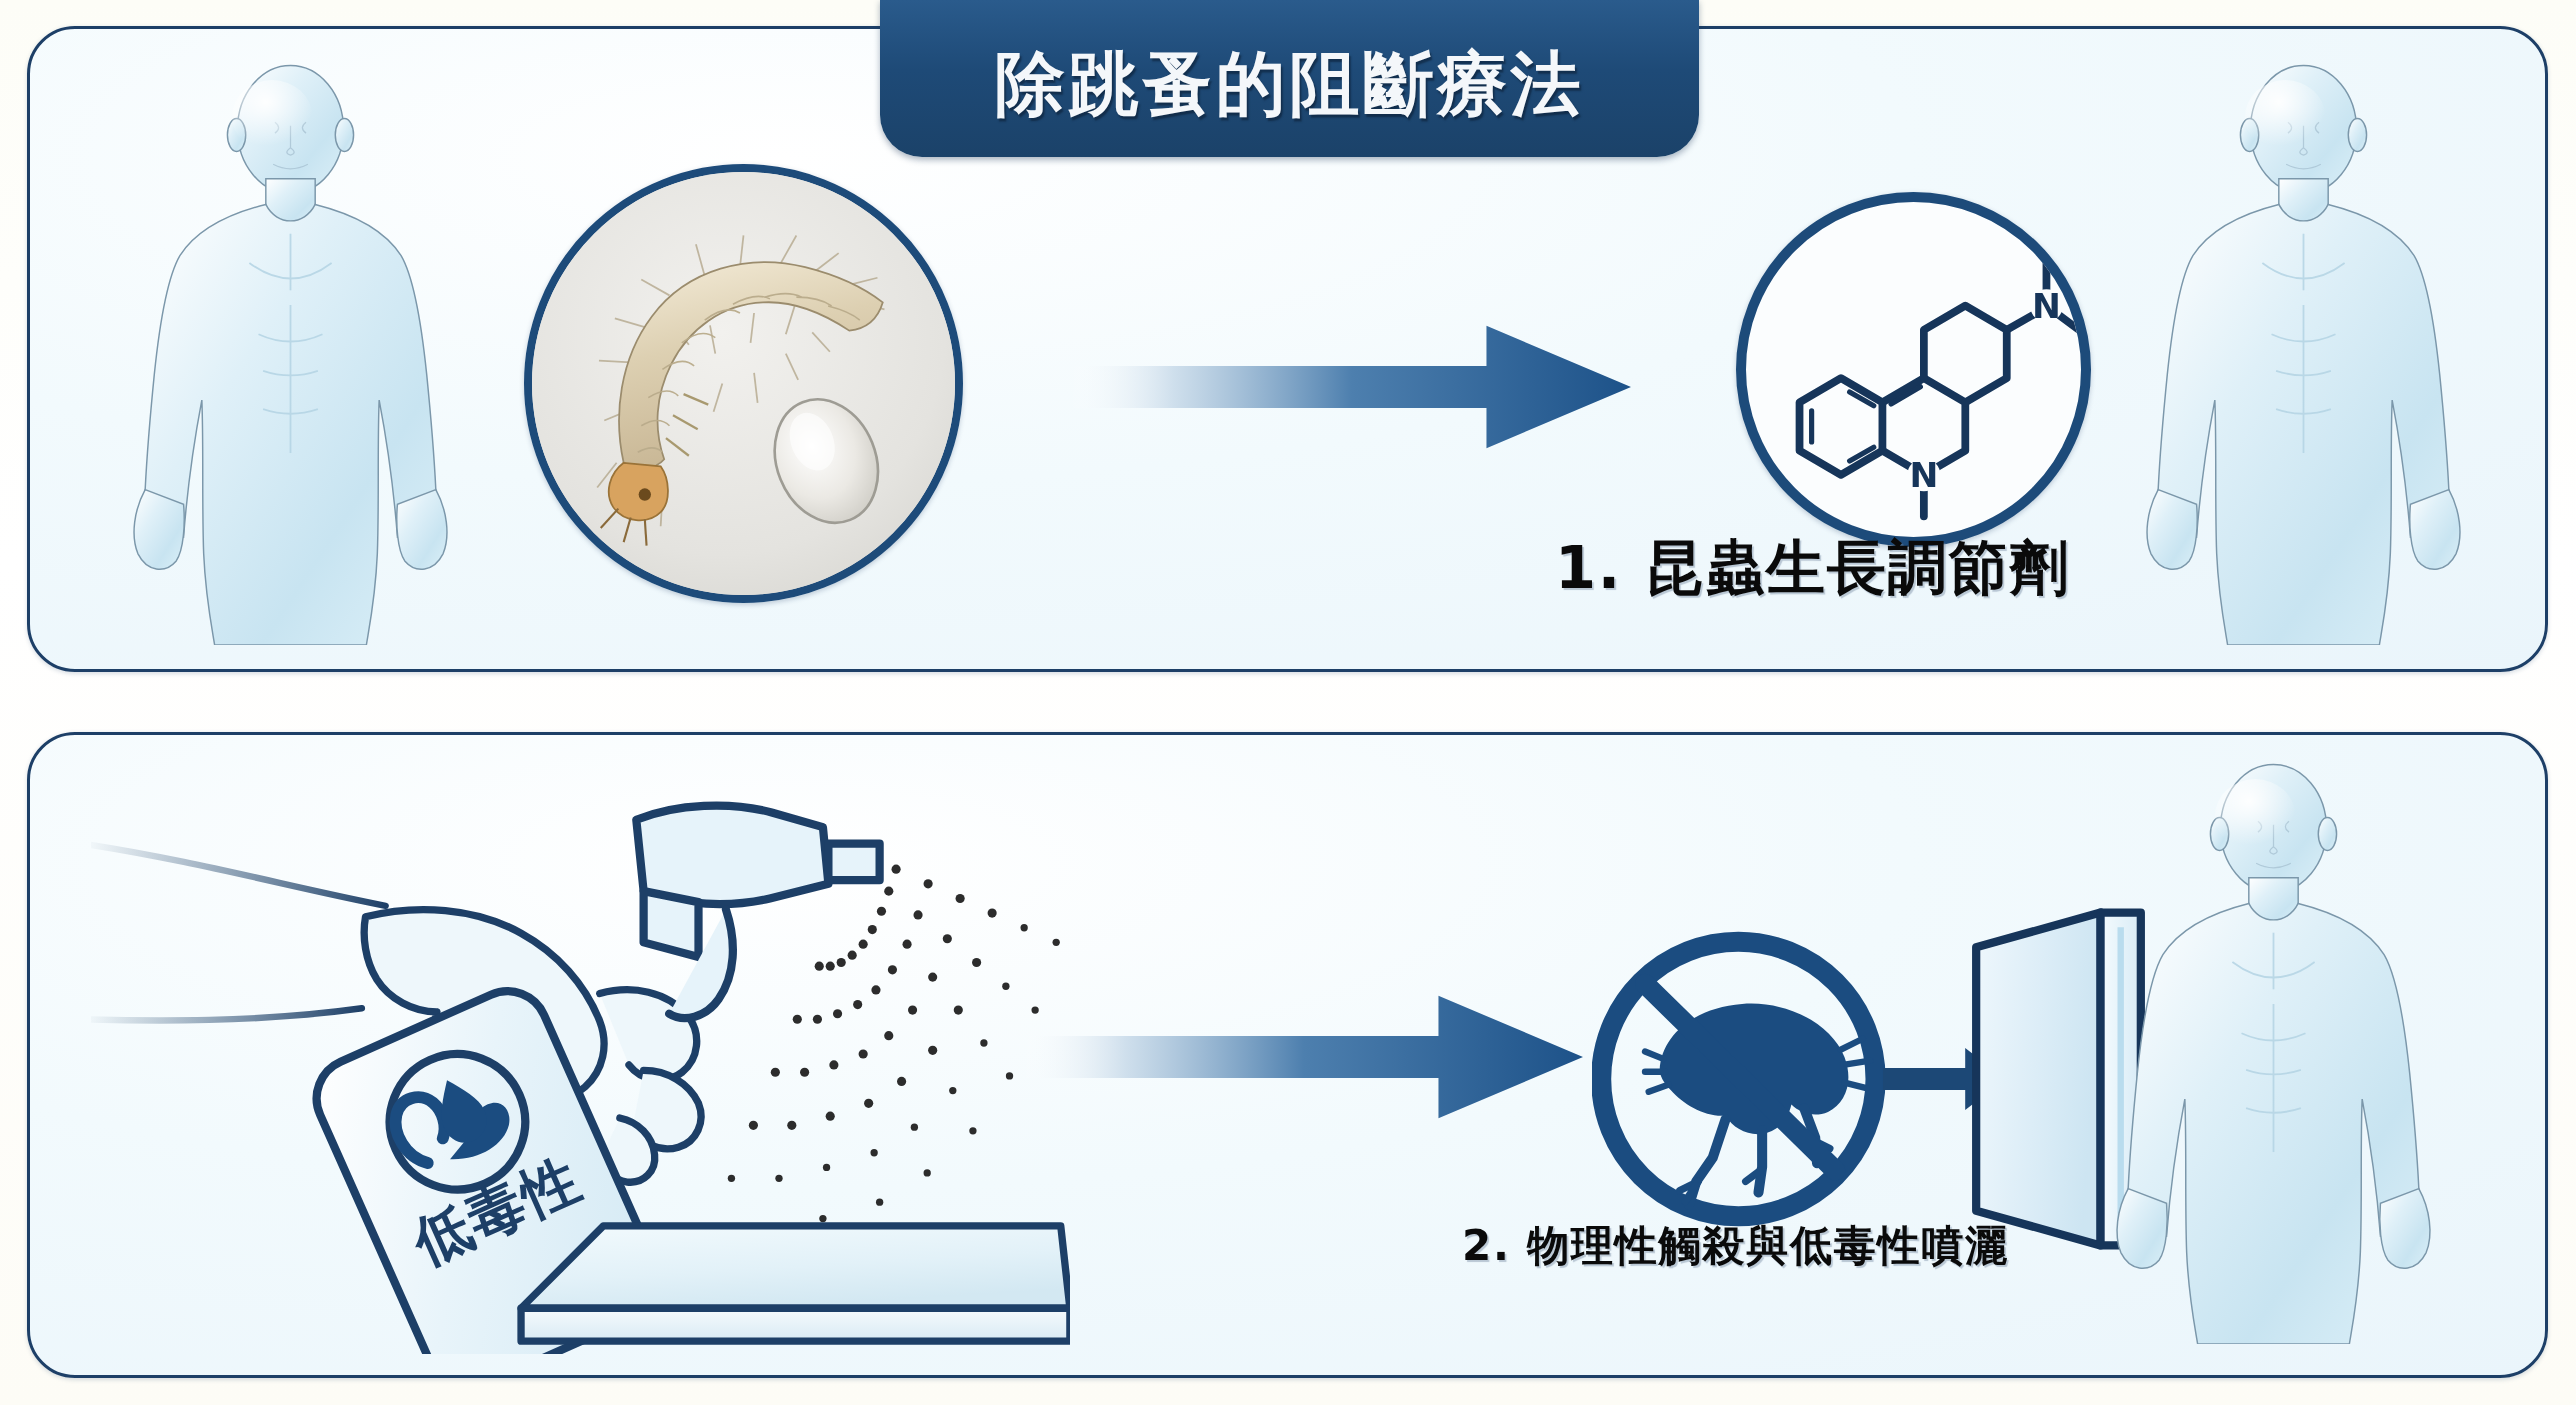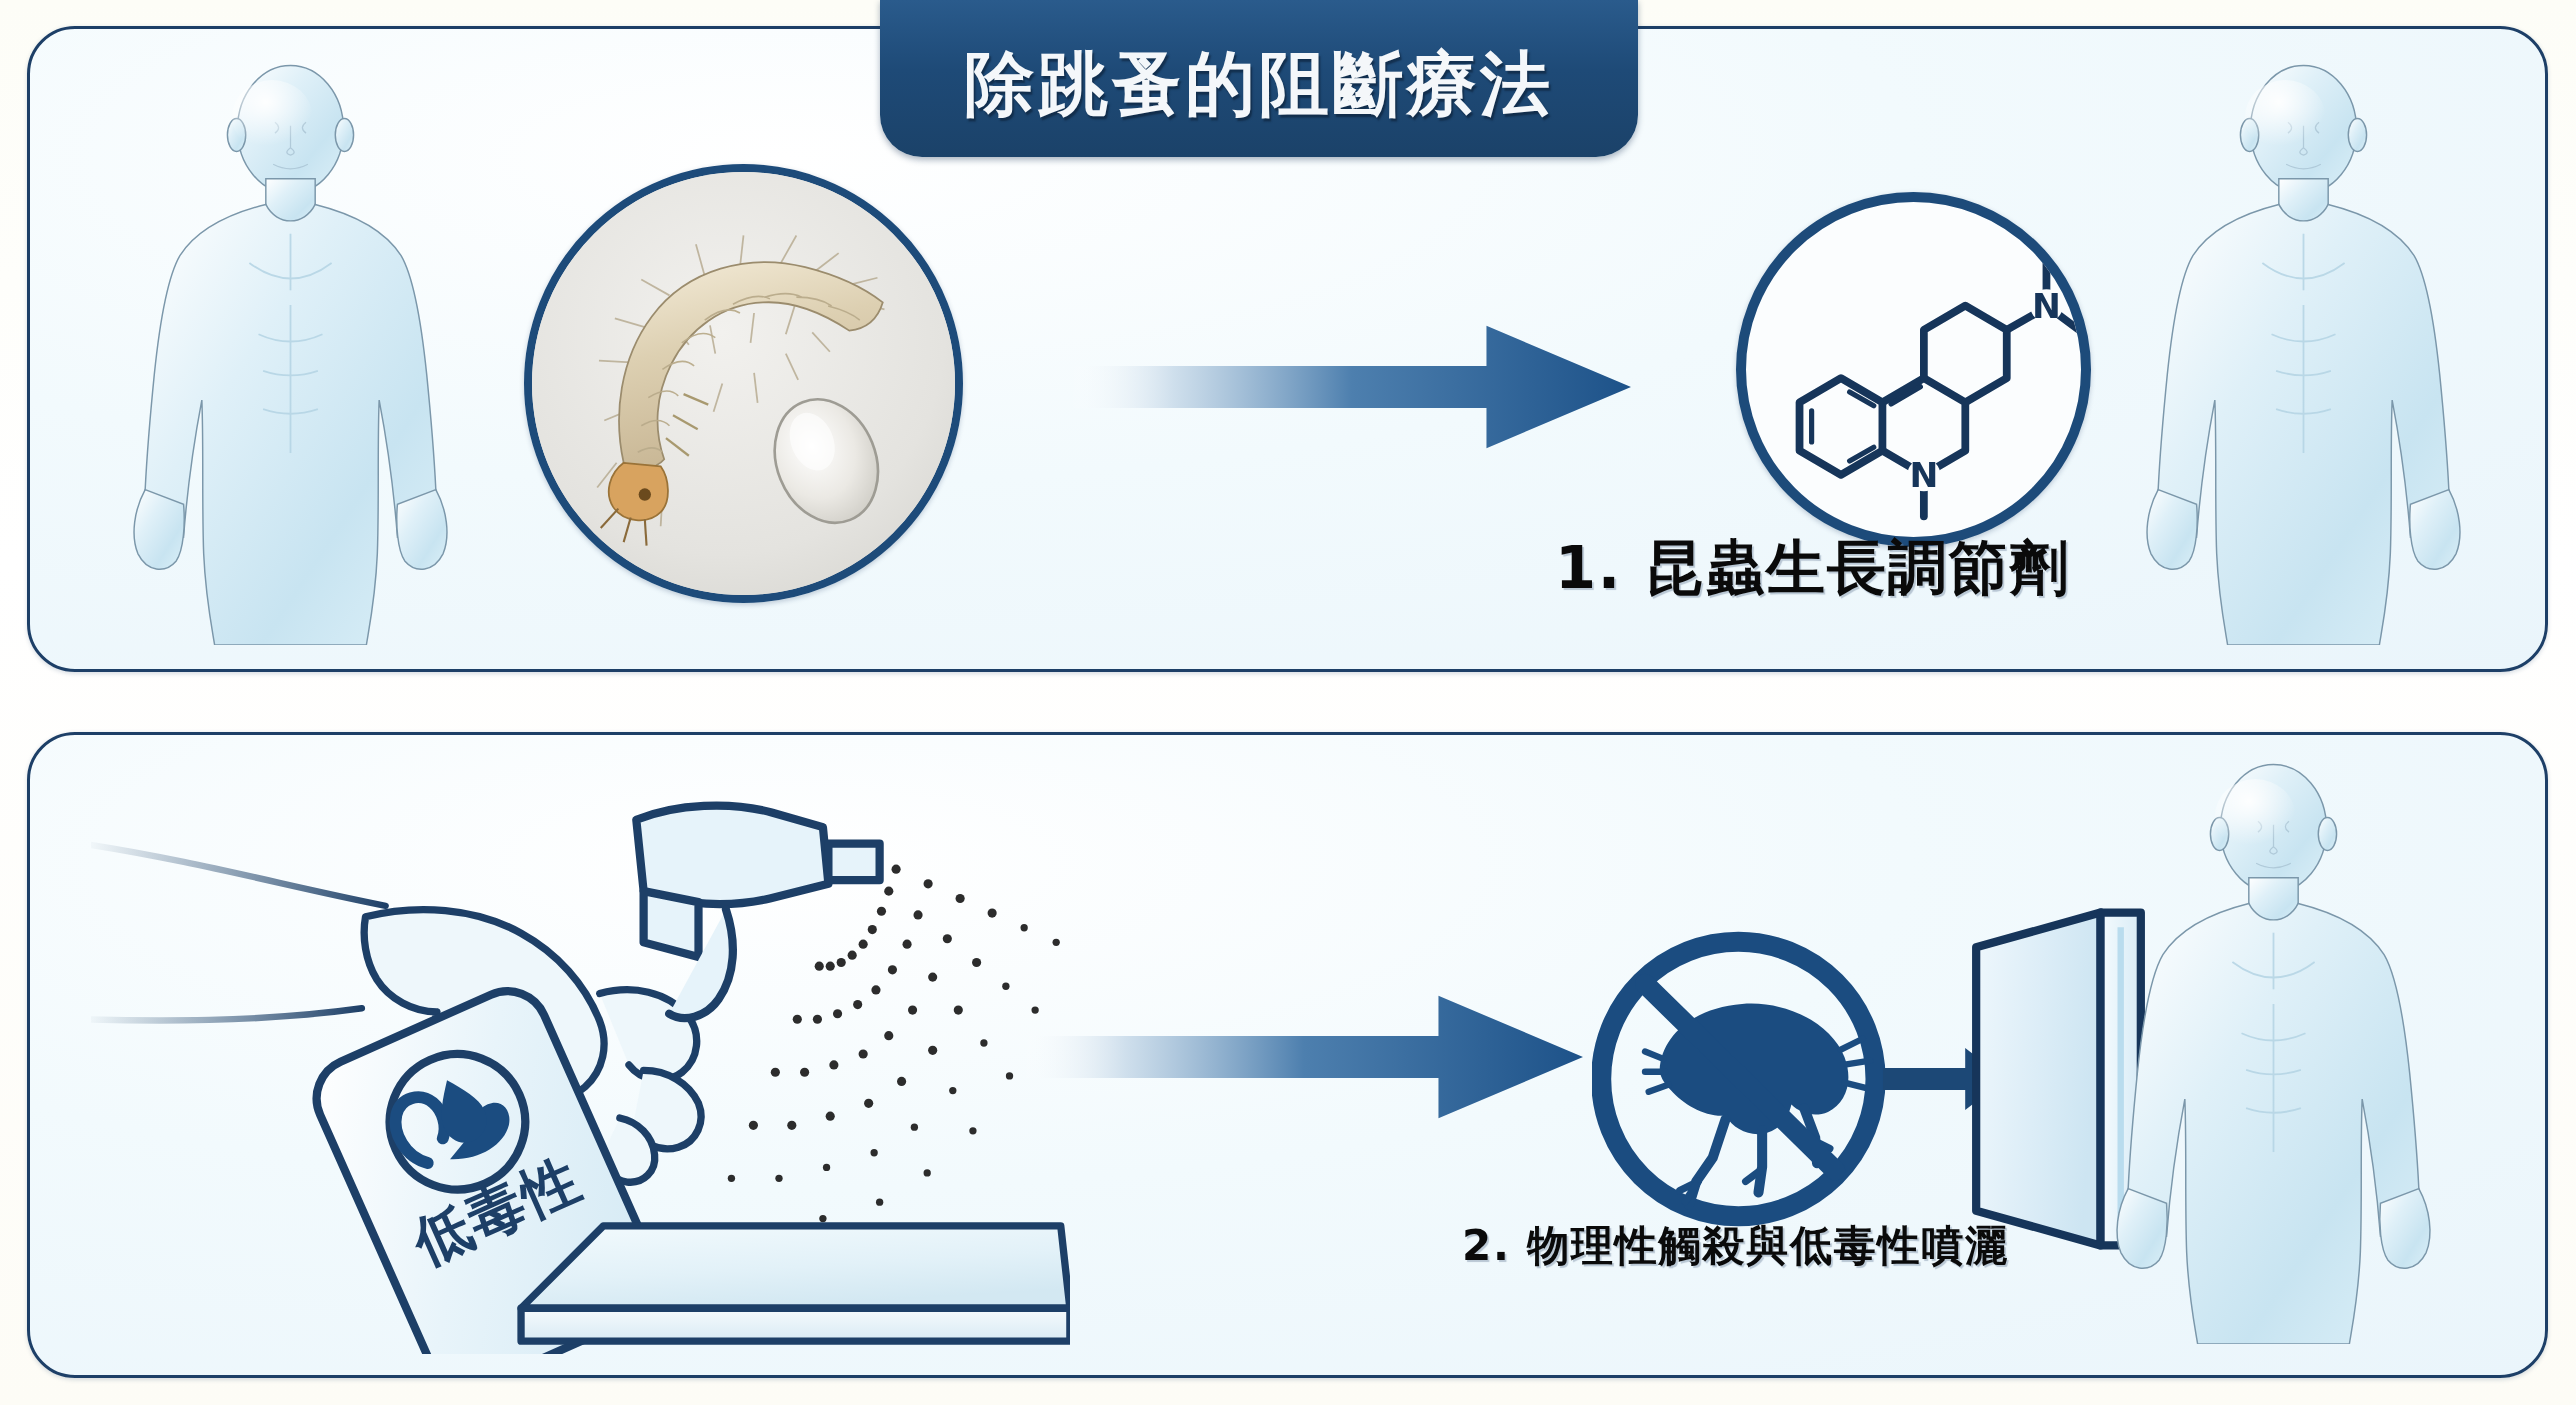--- a/index.html
+++ b/index.html
@@ -29,21 +29,21 @@
     overflow: hidden;
   }
   #panel-1 { left: 27.4px;  top: 25.6px;   width: 2521px; height: 646px; }
   #panel-2 { left: 27.4px;  top: 732px;  width: 2521px; height: 646px; }
 
   
   #title-banner {
     position: absolute;
     left: 880px;
     top: 0px;
-    width: 758px;
+    width: 819px;
     height: 157px;
     background: linear-gradient(180deg, #2a5b8c 0%, #1e4a77 45%, #1b4269 100%);
     border-bottom-left-radius: 42px;
     border-bottom-right-radius: 42px;
     z-index: 40;
     display: flex;
     align-items: center;
     justify-content: center;
     box-shadow: 0 2.7px 6.4px rgba(20,45,80,0.35);
   }

